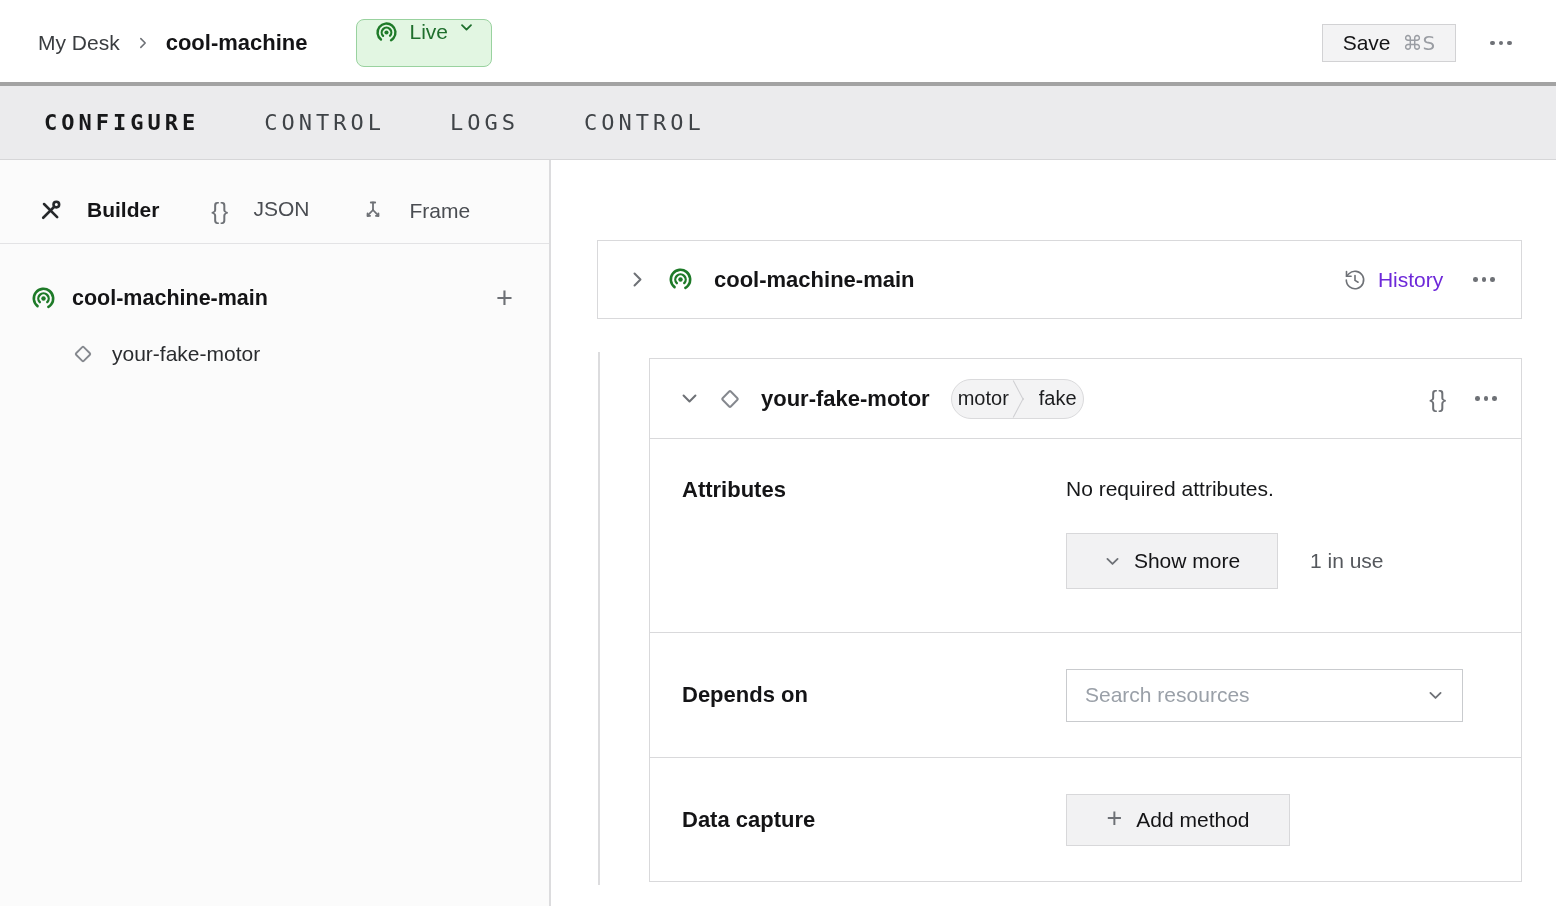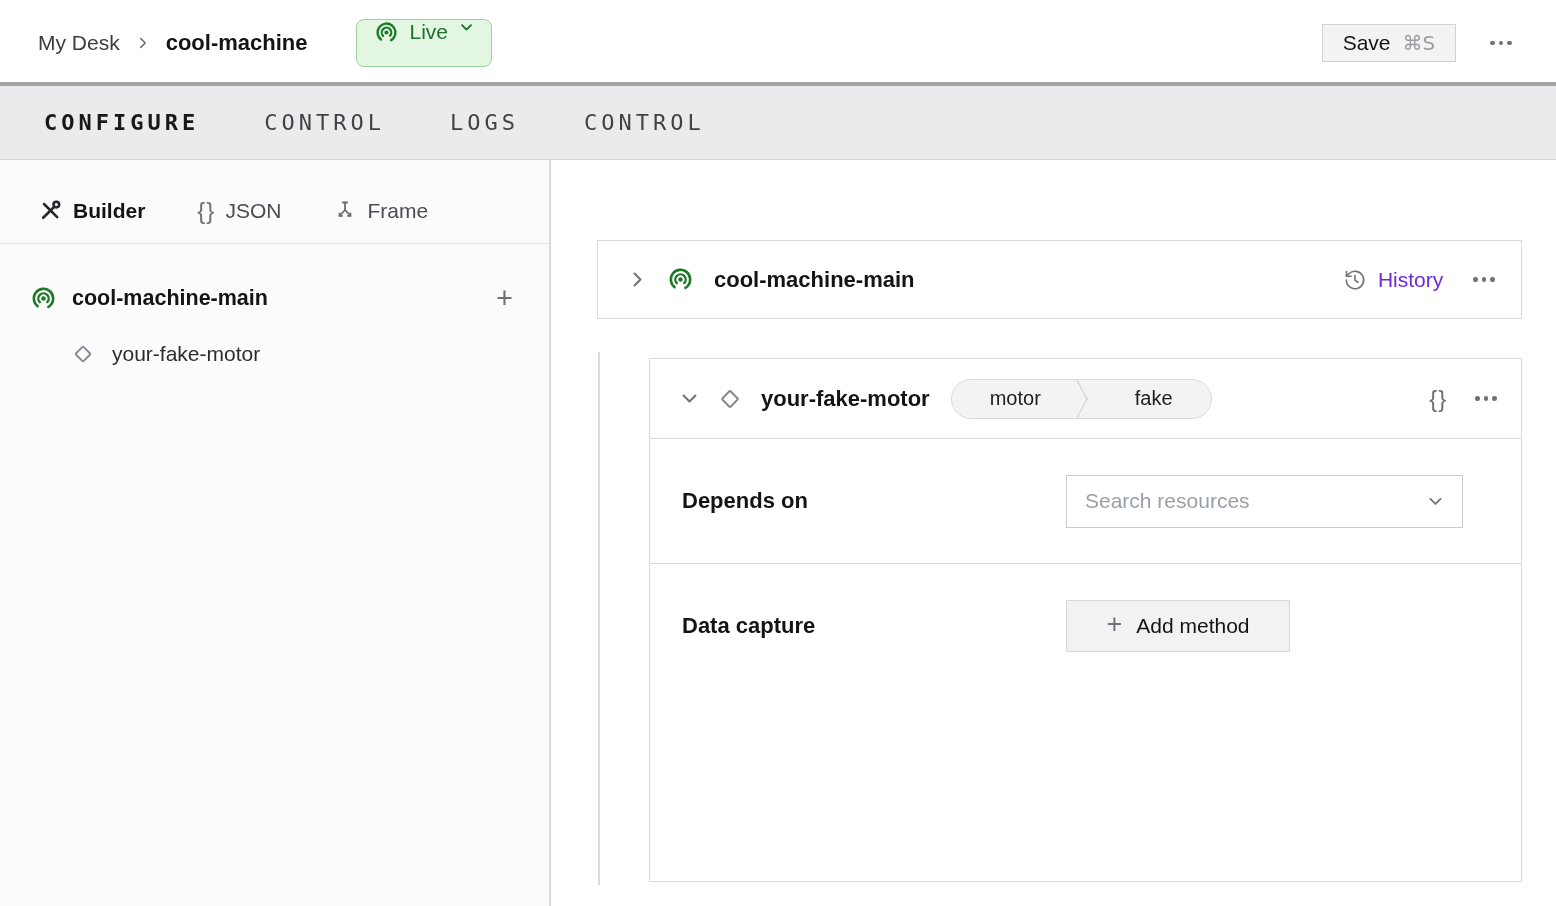--- a/index.html
+++ b/index.html
@@ -58,21 +58,21 @@
   .content { display:flex; height:746px; }
 
   .sidebar {
     width:551px; flex:0 0 551px;
     background:#fbfbfb; border-right:2px solid #dcdcde;
   }
   .sidebar-header {
     height:84px; border-bottom:1px solid #e3e3e5;
     display:flex; align-items:center; padding:0 38px; gap:52px;
   }
-  .view-switch { display:flex; align-items:center; gap:10px; cursor:pointer; color:#4a4d52;margin-top:18px; }
+  .view-switch { display:flex; align-items:flex-start; gap:24px; cursor:pointer; color:#4a4d52;margin-top:18px; }
   .view-switch .vlabel { font-size:21px; }
   .view-switch.active { color:#141416; }
   .view-switch.active .vlabel { font-weight:700; }
   .braces-glyph { color:#6e7176; font-size:24px; letter-spacing:1px; }
 
   .tree { padding-top:32px; }
   .tree-row {
     height:44px; display:flex; align-items:center; cursor:pointer;
   }
   .tree-row.part-row { padding:0 36px 0 30px; justify-content:space-between; margin-bottom:12px; }
@@ -112,21 +112,21 @@
     display:flex; align-items:center; justify-content:space-between;
     padding:0 24px 0 30px;
   }
   .component-header .hdr-left { display:flex; align-items:center; gap:17px; }
   .hdr-right { display:flex; align-items:center; gap:28px; }
   .model-pill {
     display:flex; align-items:center; height:40px;
     background:#f3f3f4; border:1px solid #dadadc; border-radius:20px;
     margin-left:4px; overflow:hidden;
   }
-  .model-pill .pill-seg { padding:0 38px; font-size:20px; color:#1c1d1f;text-align:center; }
+  .model-pill .pill-seg { padding:0 6px; font-size:20px; color:#1c1d1f;text-align:center; }
   .pill-divider { width:18px; height:40px; position:relative; }
   .pill-divider:before, .pill-divider:after {
     content:""; position:absolute; left:8px; width:1px; height:22px; background:#cfcfd2;
   }
   .pill-divider:before { top:-1px; transform:rotate(-28deg); transform-origin:bottom; }
   .pill-divider:after  { bottom:-1px; transform:rotate(28deg); transform-origin:top; }
 
   .section { display:flex; padding:0 32px; border-bottom:1px solid #d9d9db; }
   .section:last-child { border-bottom:none; }
   .section-label { flex:0 0 384px; font-weight:600; font-size:22px; color:#141416; }
@@ -329,20 +329,37 @@
         <div class="hdr-right">
           <span class="braces-glyph">{}</span>
           <span class="dots">
               <i></i>
               <i></i>
               <i></i>
             </span>
         </div>
       </div>
 
+      <div class="section section-attributes">
+        <div class="section-label">Attributes</div>
+        <div class="section-content">
+          <div class="attr-empty">No required attributes.</div>
+          <div class="attr-row">
+            <button class="gray-btn show-more-btn">
+              <span>
+                <svg width="17" height="17" viewBox="0 0 16 16" fill="none" stroke="#6e7176" stroke-width="1.7" stroke-linecap="round" stroke-linejoin="round">
+                    <path d="M3.2 5.5L8 10.3l4.8-4.8"></path>
+                  </svg>
+              </span>
+              <span>Show more</span>
+            </button>
+            <span class="in-use">1 in use</span>
+          </div>
+        </div>
+      </div>
 
       <div class="section section-depends">
         <div class="section-label">Depends on</div>
         <div class="section-content">
           <div class="resource-select">
             <input type="text" placeholder="Search resources" style="">
             <span>
               <svg width="17" height="17" viewBox="0 0 16 16" fill="none" stroke="#6e7176" stroke-width="1.7" stroke-linecap="round" stroke-linejoin="round">
                   <path d="M3.2 5.5L8 10.3l4.8-4.8"></path>
                 </svg>

